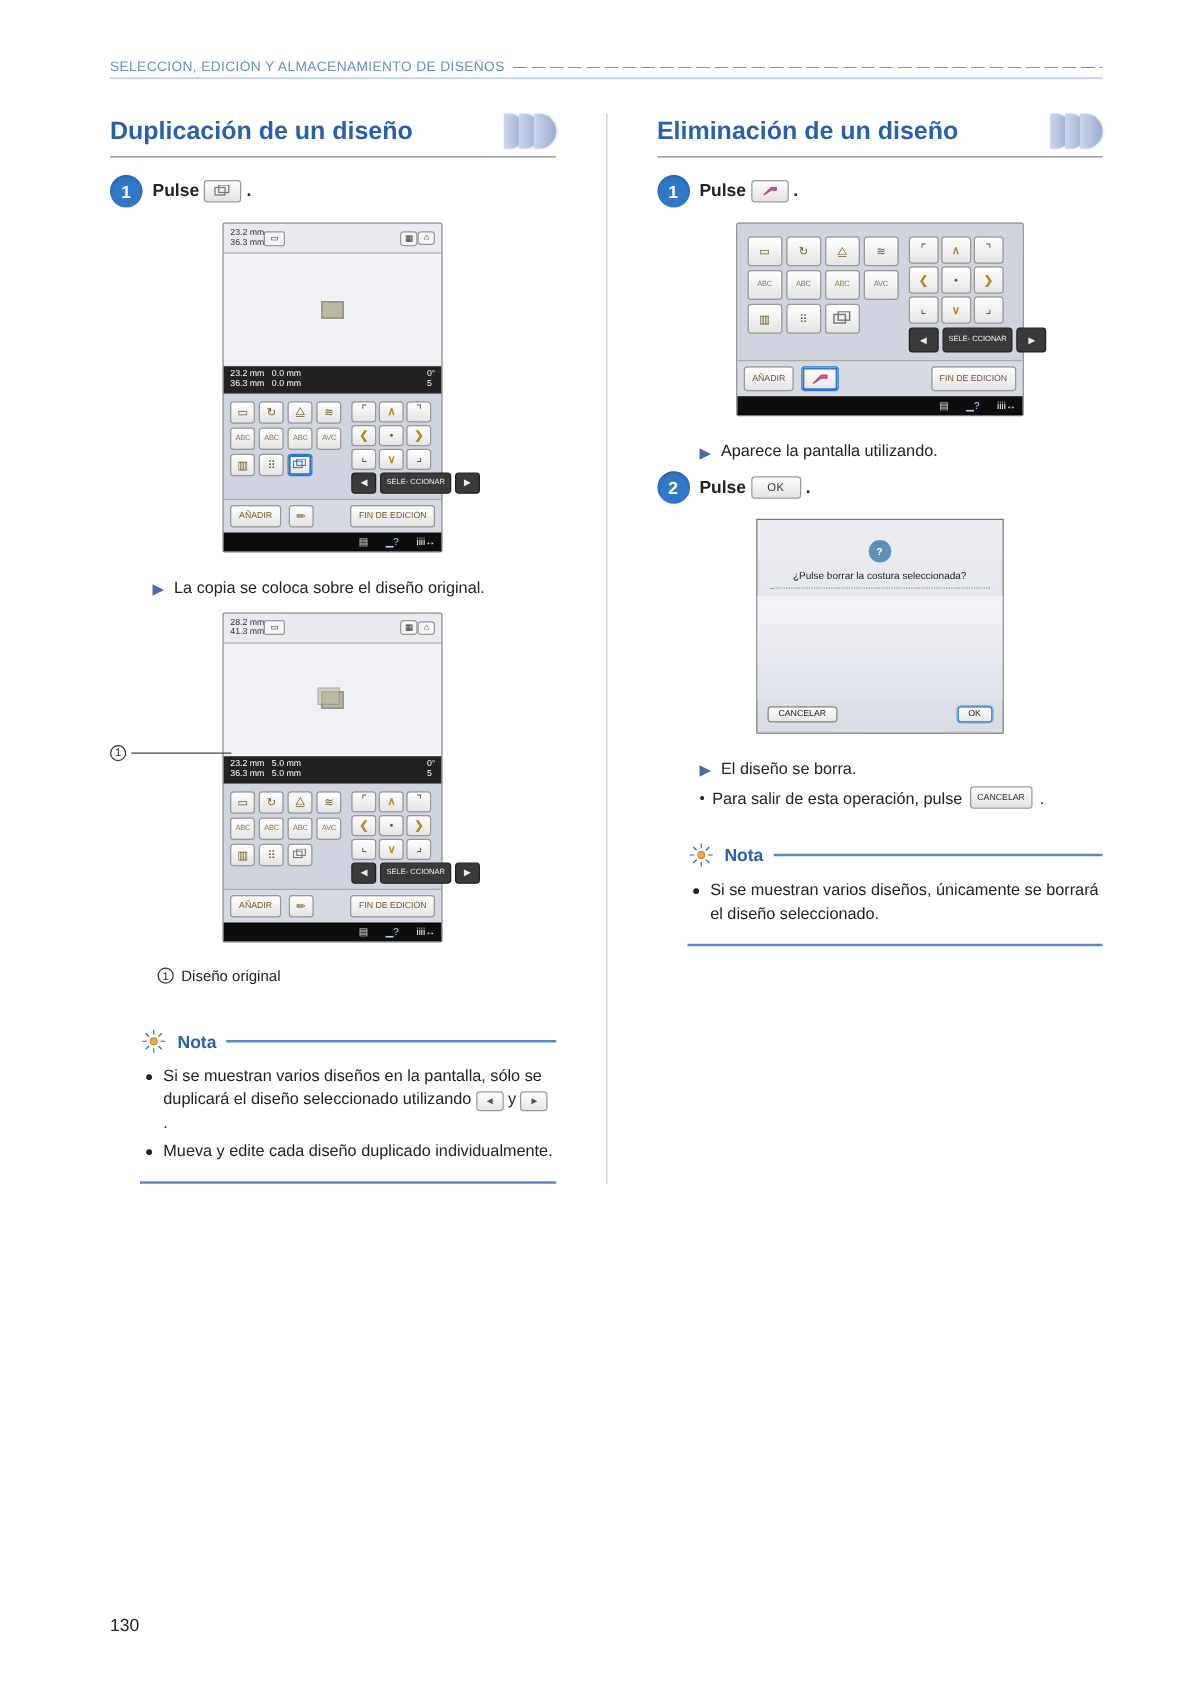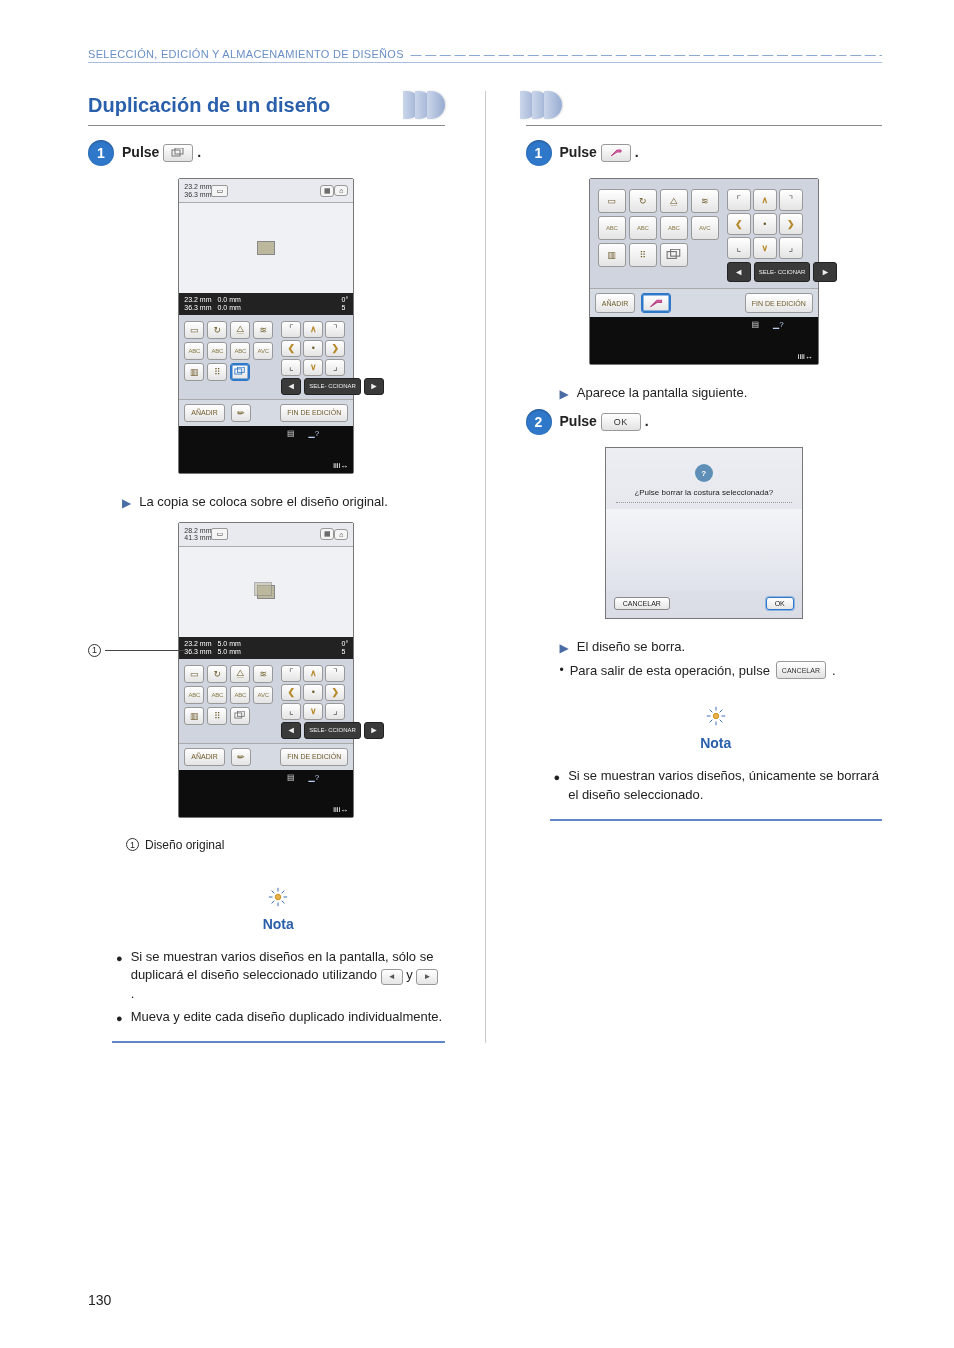--- a/index.html
+++ b/index.html
@@ -122,21 +122,21 @@
   .s-bot {
     display: flex; align-items: center; gap: 6px;
     padding: 4px 5px; background: #d6dae3; border-top: 1px solid #aaa;
   }
   .s-bot .spacer { flex: 1; }
   .s-footer {
     background: #0d0d0d; color: #ddd; padding: 3px 5px;
     display: flex; justify-content: flex-end; gap: 14px; font-size: 8px;
   }
   .s-footer .q { color: #b7cff0; }
-  .s-footer .i { color: #fff; margin-top: 32px; }
+  .s-footer .i { color: #fff; }
 
   .dialog-screen {
     width: 198px; border: 1px solid #777;
     background: linear-gradient(#eceef3,#d9dce4);
     font-size: 8px;
   }
   .dialog-body { padding: 16px 10px 6px; text-align: center; }
   .dialog-q {
     width: 18px; height: 18px; border-radius: 50%;
     background: #5f8fb6; color: #fff; font-weight: bold;
@@ -152,21 +152,21 @@
     font-size: 7px; padding: 2px 8px;
   }
   .dlg-btn.ok { border: 1.5px solid #2f78c9; box-shadow: 0 0 0 1px #8fb4e4; }
 
   .result { display: flex; align-items: flex-start; gap: 8px; margin: 10px 0 6px 34px; font-size: 13px; }
   .result .tri { color: #4a6ca4; font-size: 12px; margin-top: 2px; }
   .bullet-line { margin: 4px 0 4px 34px; font-size: 13px; display: flex; gap: 6px; align-items: center; flex-wrap: wrap;}
   .bullet-line .dot { font-size: 12px; }
   .legend { font-size: 12px; margin: 6px 0 0 38px; display:flex; gap:6px; align-items:center;}
   .note-wrap { margin: 34px 0 0 24px; }
-  .note-head { display: flex; align-items: center; gap: 8px; margin-bottom: 4px; flex-direction: column; }
+  .note-head { display: flex; align-items: center; gap: 8px; margin-bottom: 4px; }
   .note-star {
     width: 22px; height: 22px; position: relative;
   }
   .note-star svg { width: 100%; height: 100%; }
   .note-title { color: #2a5fab; font-weight: bold; font-size: 14px; }
   .note-rule { flex: 1; height: 2px; background: #5f86c9; }
   .note-body { font-size: 13px; line-height: 1.45; padding: 4px 0 10px 4px; }
   .note-body .nb { display: flex; gap: 8px; margin-bottom: 4px; }
   .note-body .nb .bul { font-size: 11px; margin-top: 3px; }
   .note-foot { height: 2px; background: #5f86c9; }
@@ -440,20 +440,21 @@
         </div>
       </div>
       <div class="note-foot"></div>
     </div>
   </div>
 
   <div class="sep"></div>
 
   <div class="col">
     <div class="section-title-bar">
+      <div class="section-title">Eliminación de un diseño</div>
       <div class="tab-ornament">
           <span></span>
           <span></span>
           <span></span>
         </div>
     </div>
 
     <div class="step-row">
       <div class="step-badge">1</div>
       <div class="step-text">
@@ -530,21 +531,21 @@
         <div class="s-footer">
           <span>▤</span>
           <span class="q">▁?</span>
           <span class="i">iiii↔</span>
         </div>
       </div>
     </div>
 
     <div class="result">
       <span class="tri">▶</span>
-      <span>Aparece la pantalla siguiente.</span>
+      <span>Aparece la pantalla utilizando.</span>
     </div>
 
     <div class="step-row">
       <div class="step-badge">2</div>
       <div class="step-text">
         <b>Pulse</b>
         <span class="inline-btn ok">OK</span>
         <b>.</b>
       </div>
     </div>

